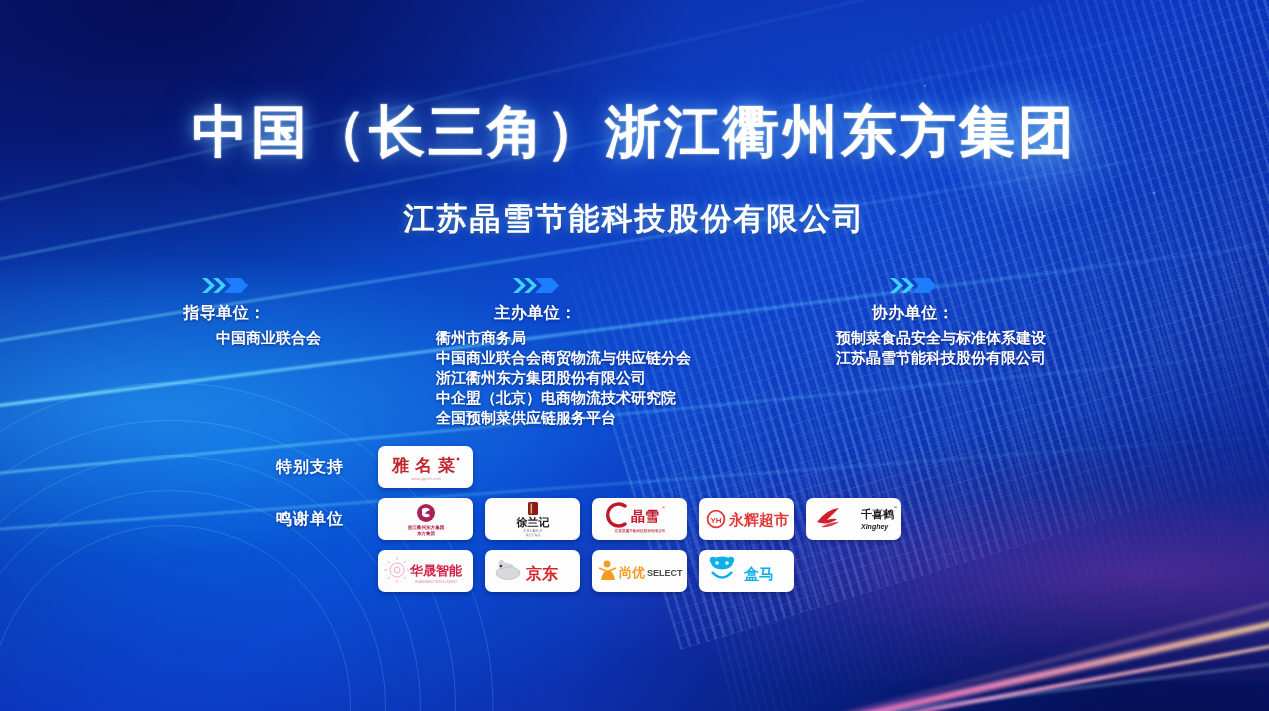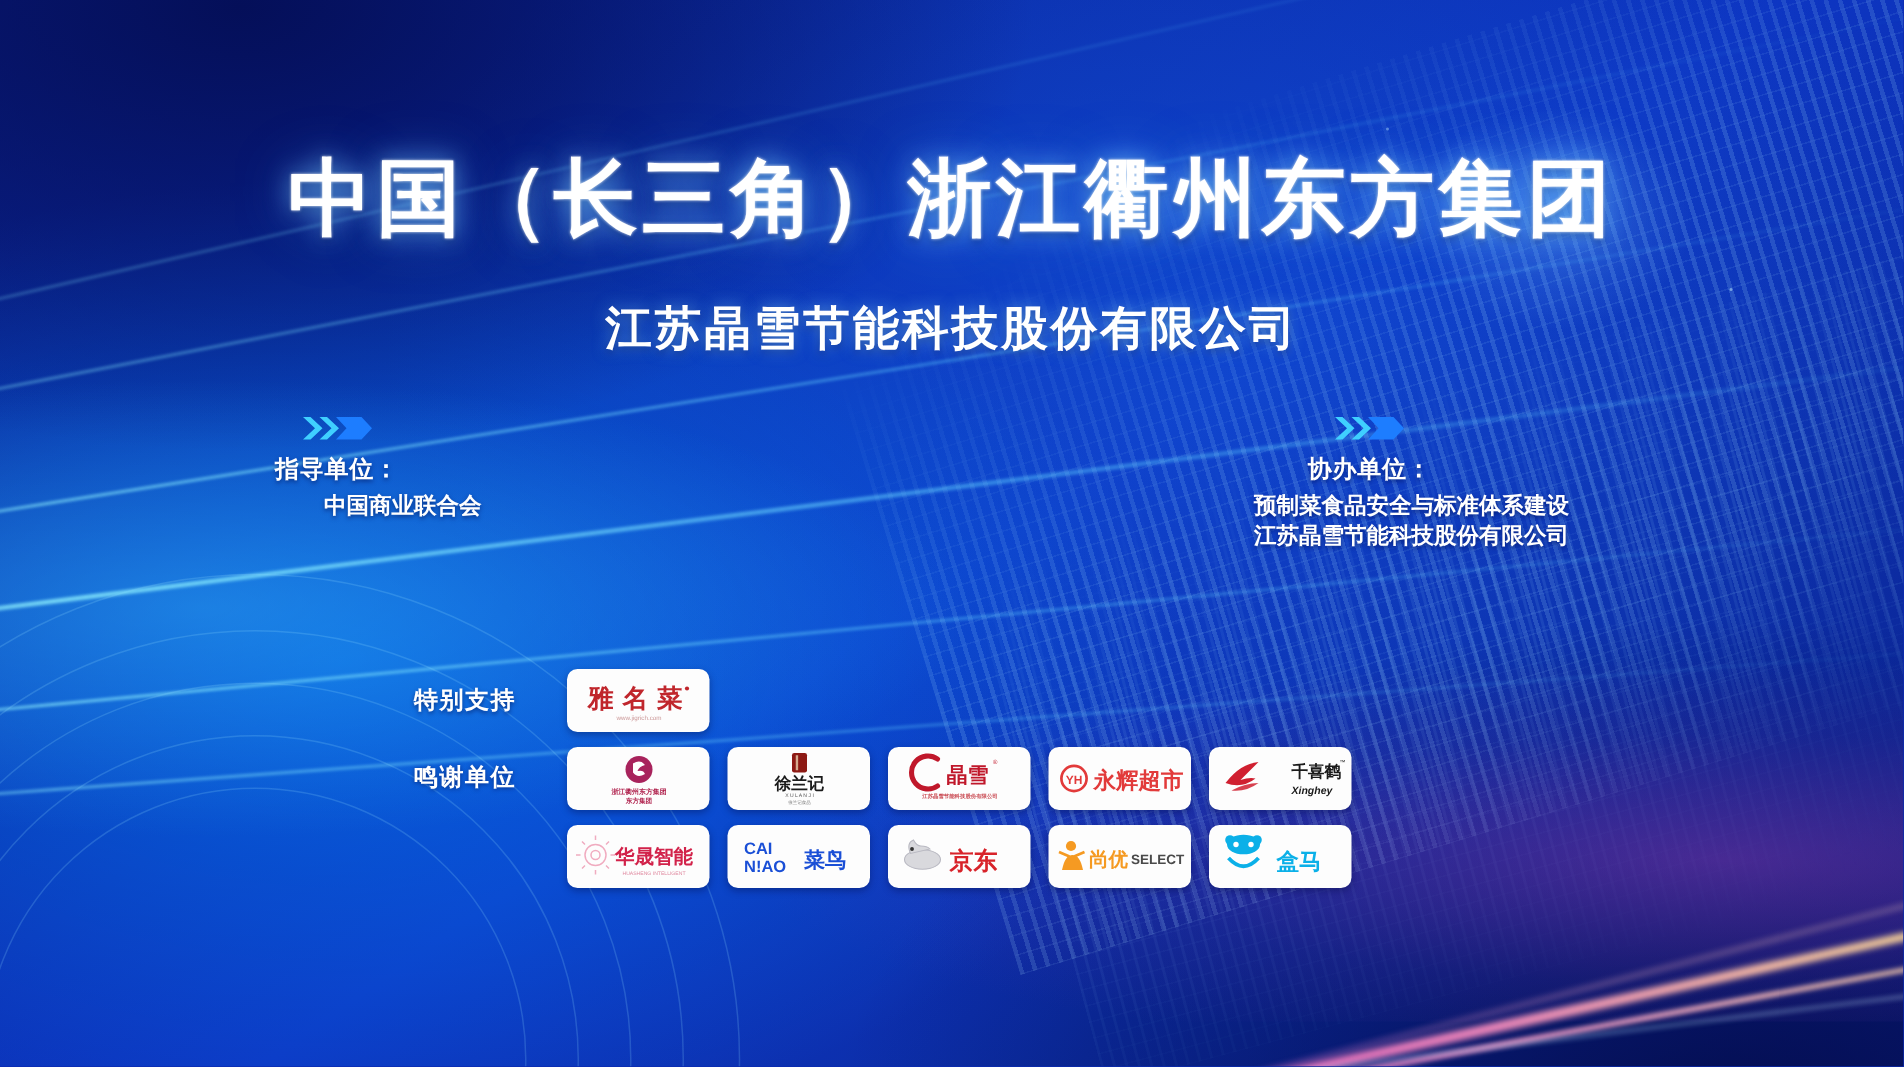--- a/index.html
+++ b/index.html
@@ -208,20 +208,37 @@
             <path d="M12 2 L20 9.5 L12 17 L17 17 L25 9.5 L17 2 Z" fill="#3fd0ff"></path>
             <path d="M23 2 L40 2 L47 9.5 L40 17 L23 17 L30 9.5 Z" fill="#1d7dff"></path>
           </svg>
           <span class="org-title">指导单位：</span>
         </div>
         <div class="org-list">
           <div>中国商业联合会</div>
         </div>
       </div>
 
+      <div class="org g2">
+        <div class="org-head">
+          <svg class="chev" viewBox="0 0 48 19">
+            <path d="M1 2 L9 9.5 L1 17 L6 17 L14 9.5 L6 2 Z" fill="#3fd0ff"></path>
+            <path d="M12 2 L20 9.5 L12 17 L17 17 L25 9.5 L17 2 Z" fill="#3fd0ff"></path>
+            <path d="M23 2 L40 2 L47 9.5 L40 17 L23 17 L30 9.5 Z" fill="#1d7dff"></path>
+          </svg>
+          <span class="org-title">主办单位：</span>
+        </div>
+        <div class="org-list">
+          <div>衢州市商务局</div>
+          <div>中国商业联合会商贸物流与供应链分会</div>
+          <div>浙江衢州东方集团股份有限公司</div>
+          <div>中企盟（北京）电商物流技术研究院</div>
+          <div>全国预制菜供应链服务平台</div>
+        </div>
+      </div>
 
       <div class="org g3">
         <div class="org-head">
           <svg class="chev" viewBox="0 0 48 19">
             <path d="M1 2 L9 9.5 L1 17 L6 17 L14 9.5 L6 2 Z" fill="#3fd0ff"></path>
             <path d="M12 2 L20 9.5 L12 17 L17 17 L25 9.5 L17 2 Z" fill="#3fd0ff"></path>
             <path d="M23 2 L40 2 L47 9.5 L40 17 L23 17 L30 9.5 Z" fill="#1d7dff"></path>
           </svg>
           <span class="org-title">协办单位：</span>
         </div>
@@ -316,27 +333,20 @@
               <g stroke="#f0a8bd" stroke-width="1" fill="none" opacity=".95">
                 <circle cx="16" cy="18" r="3"></circle>
                 <circle cx="16" cy="18" r="7"></circle>
                 <path d="M16 8 v-3 M16 28 v3 M6 18 h-3 M26 18 h3 M9 11 l-2 -2 M23 25 l2 2 M23 11 l2 -2 M9 25 l-2 2"></path>
               </g>
               <text x="29" y="23" fill="#d2224a" font-size="13" font-weight="bold" font-family="'Liberation Sans',sans-serif">华晟智能</text>
               <text x="55" y="31" text-anchor="middle" fill="#e08aa0" font-size="3.4" font-family="'Liberation Sans',sans-serif">HUASHENG  INTELLIGENT</text>
             </svg>
           </div>
 
-          <div class="logo">
-            <svg width="90" height="38" viewBox="0 0 90 38">
-              <text x="8" y="17" fill="#1a4fd6" font-size="11" font-weight="bold" font-family="'Liberation Sans',sans-serif">CAI</text>
-              <text x="8" y="29" fill="#1a4fd6" font-size="11" font-weight="bold" font-family="'Liberation Sans',sans-serif">N!AO</text>
-              <text x="48" y="26" fill="#1a4fd6" font-size="14" font-weight="bold" font-family="'Liberation Sans',sans-serif">菜鸟</text>
-            </svg>
-          </div>
 
           <div class="logo">
             <svg width="90" height="38" viewBox="0 0 90 38">
               <g fill="#d9d9dd" stroke="#b9b9c2" stroke-width=".7">
                 <ellipse cx="20" cy="21" rx="12" ry="6.5"></ellipse>
                 <path d="M12 17 q-3 -7 2 -9 q2 4 5 4 q4 0 6 2 z"></path>
               </g>
               <circle cx="13" cy="14" r="1.3" fill="#333"></circle>
               <text x="38" y="27" fill="#d8232a" font-size="16" font-weight="bold" font-family="'Liberation Sans',sans-serif">京东</text>
             </svg>

